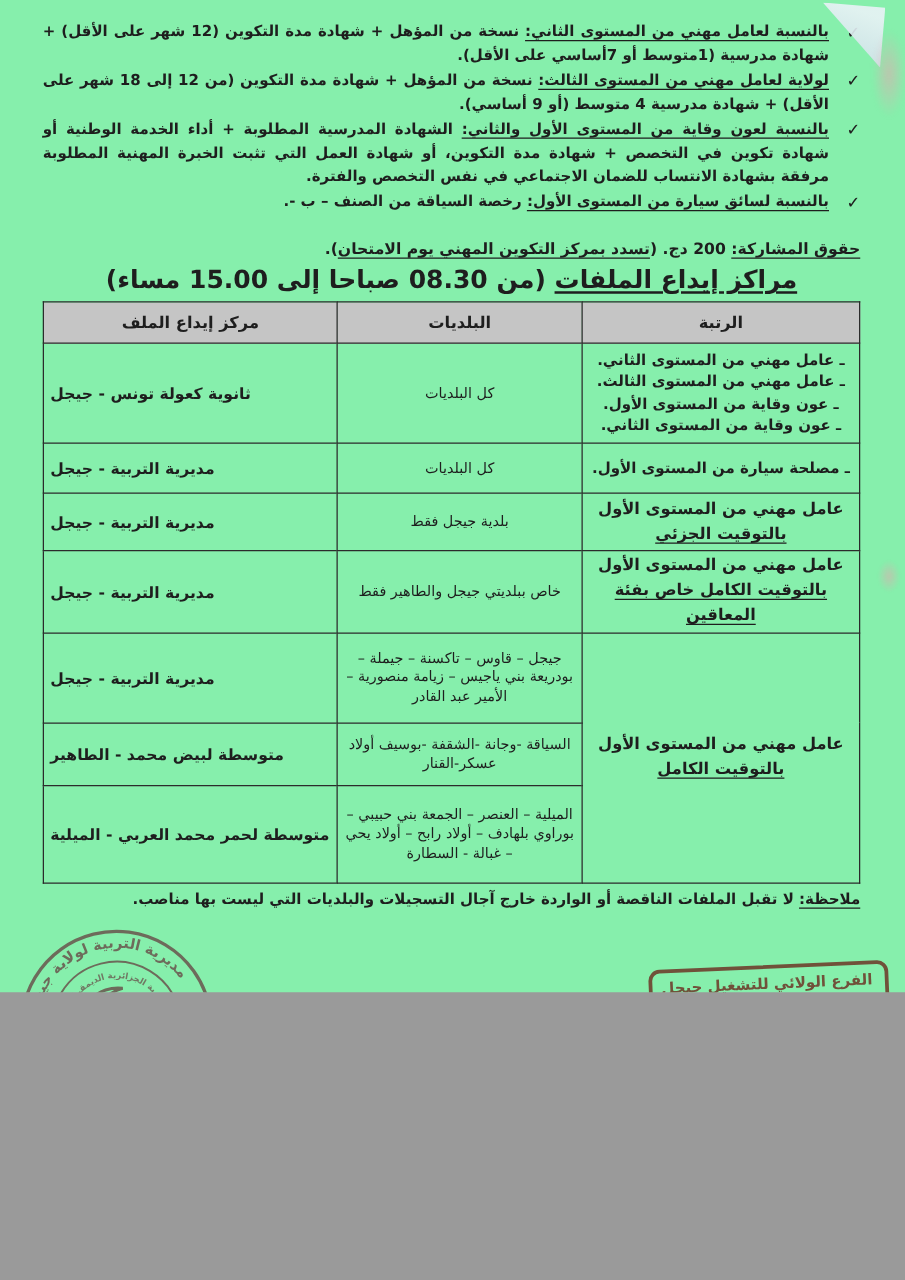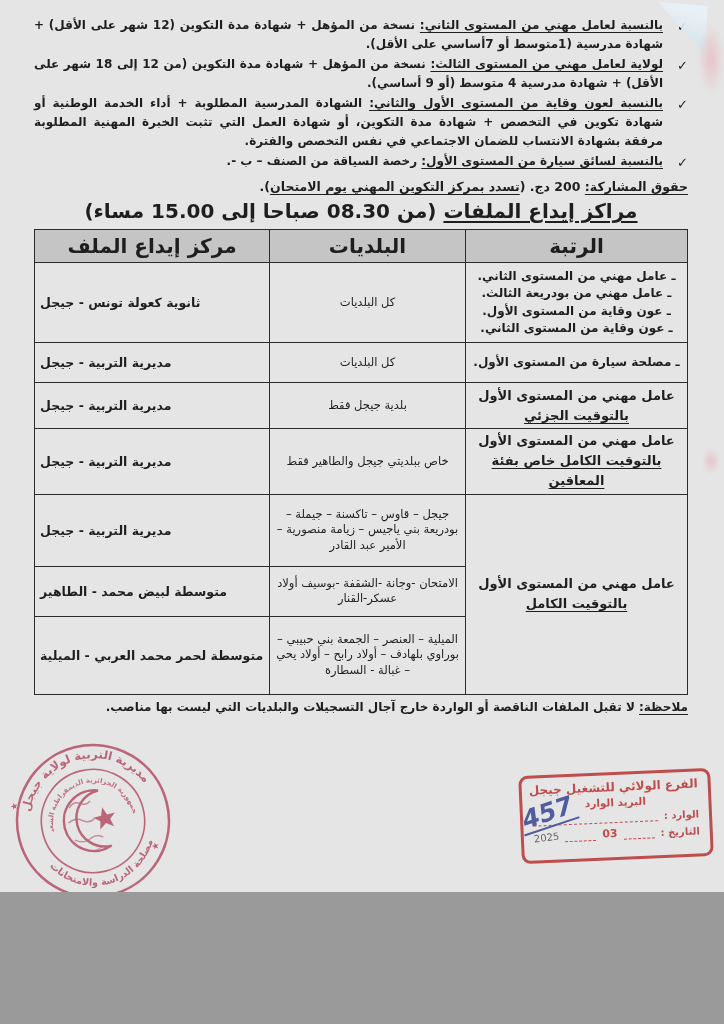--- a/index.html
+++ b/index.html
@@ -1,45 +1,45 @@
 <!DOCTYPE html>
 <html lang="ar" dir="rtl"><head>
 <meta charset="utf-8">
 <style>
   html,body{margin:0;padding:0;background:#9a9a9a;}
   .paper{
-    position:relative;width:724px;height:892px;margin:0 auto;
-    background:#e5e5e5;overflow:hidden;
+    position:relative;width:724px;height:794px;margin:0 auto;
+    background:#86efac;overflow:hidden;
     font-family:"DejaVu Sans",sans-serif;color:#1e1e1e;direction:rtl;
   }
   .content{padding:16px 36px 0 34px;}
   
   .corner-fold{position:absolute;top:2px;right:16px;width:52px;height:52px;
     background:linear-gradient(200deg,#eaf2f7 20%,#cfdfe9 90%);
     clip-path:polygon(4% 0,100% 8%,92% 100%);opacity:.9;}
   .smudge1{position:absolute;top:24px;right:0;width:26px;height:70px;
     background:radial-gradient(closest-side,rgba(234,164,176,.55),transparent);filter:blur(2px);}
   .smudge2{position:absolute;top:448px;right:4px;width:18px;height:26px;
     background:radial-gradient(closest-side,rgba(234,164,176,.5),transparent);filter:blur(1px);}
   
   .bullets{margin:0;padding:0;list-style:none;font-size:12px;font-weight:700;line-height:1.58;}
   .bullet{display:flex;gap:9px;margin-bottom:1px;}
   .check{flex:0 0 16px;font-size:13px;font-weight:700;padding-top:1px;}
   .btxt{text-align:justify;}
   .u{text-decoration:underline;text-underline-offset:3px;}
   
-  .fees{margin:6px 0 0;font-size:12.5px;font-weight:700;}
+  .fees{margin:18px 0 0;font-size:12.5px;font-weight:700;}
   .period{margin:3px 0 0;font-size:13px;font-weight:700;line-height:1.68;text-align:justify;}
   .period .plabel{font-size:14px;}
   
   .title{margin:5px 0 6px;text-align:center;font-size:20px;font-weight:700;letter-spacing:0;}
   
   table.centers{width:100%;border-collapse:collapse;table-layout:fixed;}
   table.centers th,table.centers td{border:1.6px solid #2b2b2b;padding:2px 5px;vertical-align:middle;}
-  table.centers th{background:#c5c5c5;font-size:20px;font-weight:700;height:28px;margin-left:28px;}
+  table.centers th{background:#c5c5c5;font-size:13px;font-weight:700;height:28px;margin-left:28px;}
   .rank-list{font-size:12px;font-weight:700;text-align:center;line-height:1.45;}
   .rank-c{font-size:13px;font-weight:700;text-align:center;line-height:1.55;}
   .muni{font-size:11.5px;font-weight:400;text-align:center;line-height:1.33;}
   .center-cell{font-size:12.5px;font-weight:700;text-align:left;}
   tr.h-r1{height:80px;} tr.h-r2{height:40px;} tr.h-r3{height:46px;} tr.h-r4{height:52px;}
   tr.h-r5{height:72px;} tr.h-r6{height:50px;} tr.h-r7{height:78px;}
   
   .note{margin:5px 0 0;font-size:12px;font-weight:700;}
   
   .stamp-round{position:absolute;left:12px;top:740px;width:162px;height:162px;
@@ -107,21 +107,21 @@
         <tr>
           <th>الرتبة</th>
           <th>البلديات</th>
           <th>مركز إيداع الملف</th>
         </tr>
       </thead>
       <tbody>
         <tr class="h-r1">
           <td class="rank-list">
             <div>ـ عامل مهني من المستوى الثاني.</div>
-            <div>ـ عامل مهني من بودريعة الثالث.</div>
+            <div>ـ عامل مهني من المستوى الثالث.</div>
             <div>ـ عون وقاية من المستوى الأول.</div>
             <div>ـ عون وقاية من المستوى الثاني.</div>
           </td>
           <td class="muni">كل البلديات</td>
           <td class="center-cell">ثانوية كعولة تونس - جيجل</td>
         </tr>
         <tr class="h-r2">
           <td class="rank-list">
             <div>ـ مصلحة سيارة من المستوى الأول.</div>
           </td>
@@ -146,21 +146,21 @@
         </tr>
         <tr class="h-r5">
           <td class="rank-c" rowspan="3">
             <div>عامل مهني من المستوى الأول</div>
             <div class="u">بالتوقيت الكامل</div>
           </td>
           <td class="muni">جيجل – قاوس – تاكسنة – جيملة – بودريعة بني ياجيس – زيامة منصورية – الأمير عبد القادر</td>
           <td class="center-cell">مديرية التربية - جيجل</td>
         </tr>
         <tr class="h-r6">
-          <td class="muni">الامتحان -وجانة -الشقفة -بوسيف أولاد عسكر-القنار</td>
+          <td class="muni">السياقة -وجانة -الشقفة -بوسيف أولاد عسكر-القنار</td>
           <td class="center-cell">متوسطة لبيض محمد - الطاهير</td>
         </tr>
         <tr class="h-r7">
           <td class="muni">الميلية – العنصر – الجمعة بني حبيبي – بوراوي بلهادف – أولاد رابح – أولاد يحي – غبالة - السطارة</td>
           <td class="center-cell">متوسطة لحمر محمد العربي - الميلية</td>
         </tr>
       </tbody>
     </table>
 
     <p class="note">

